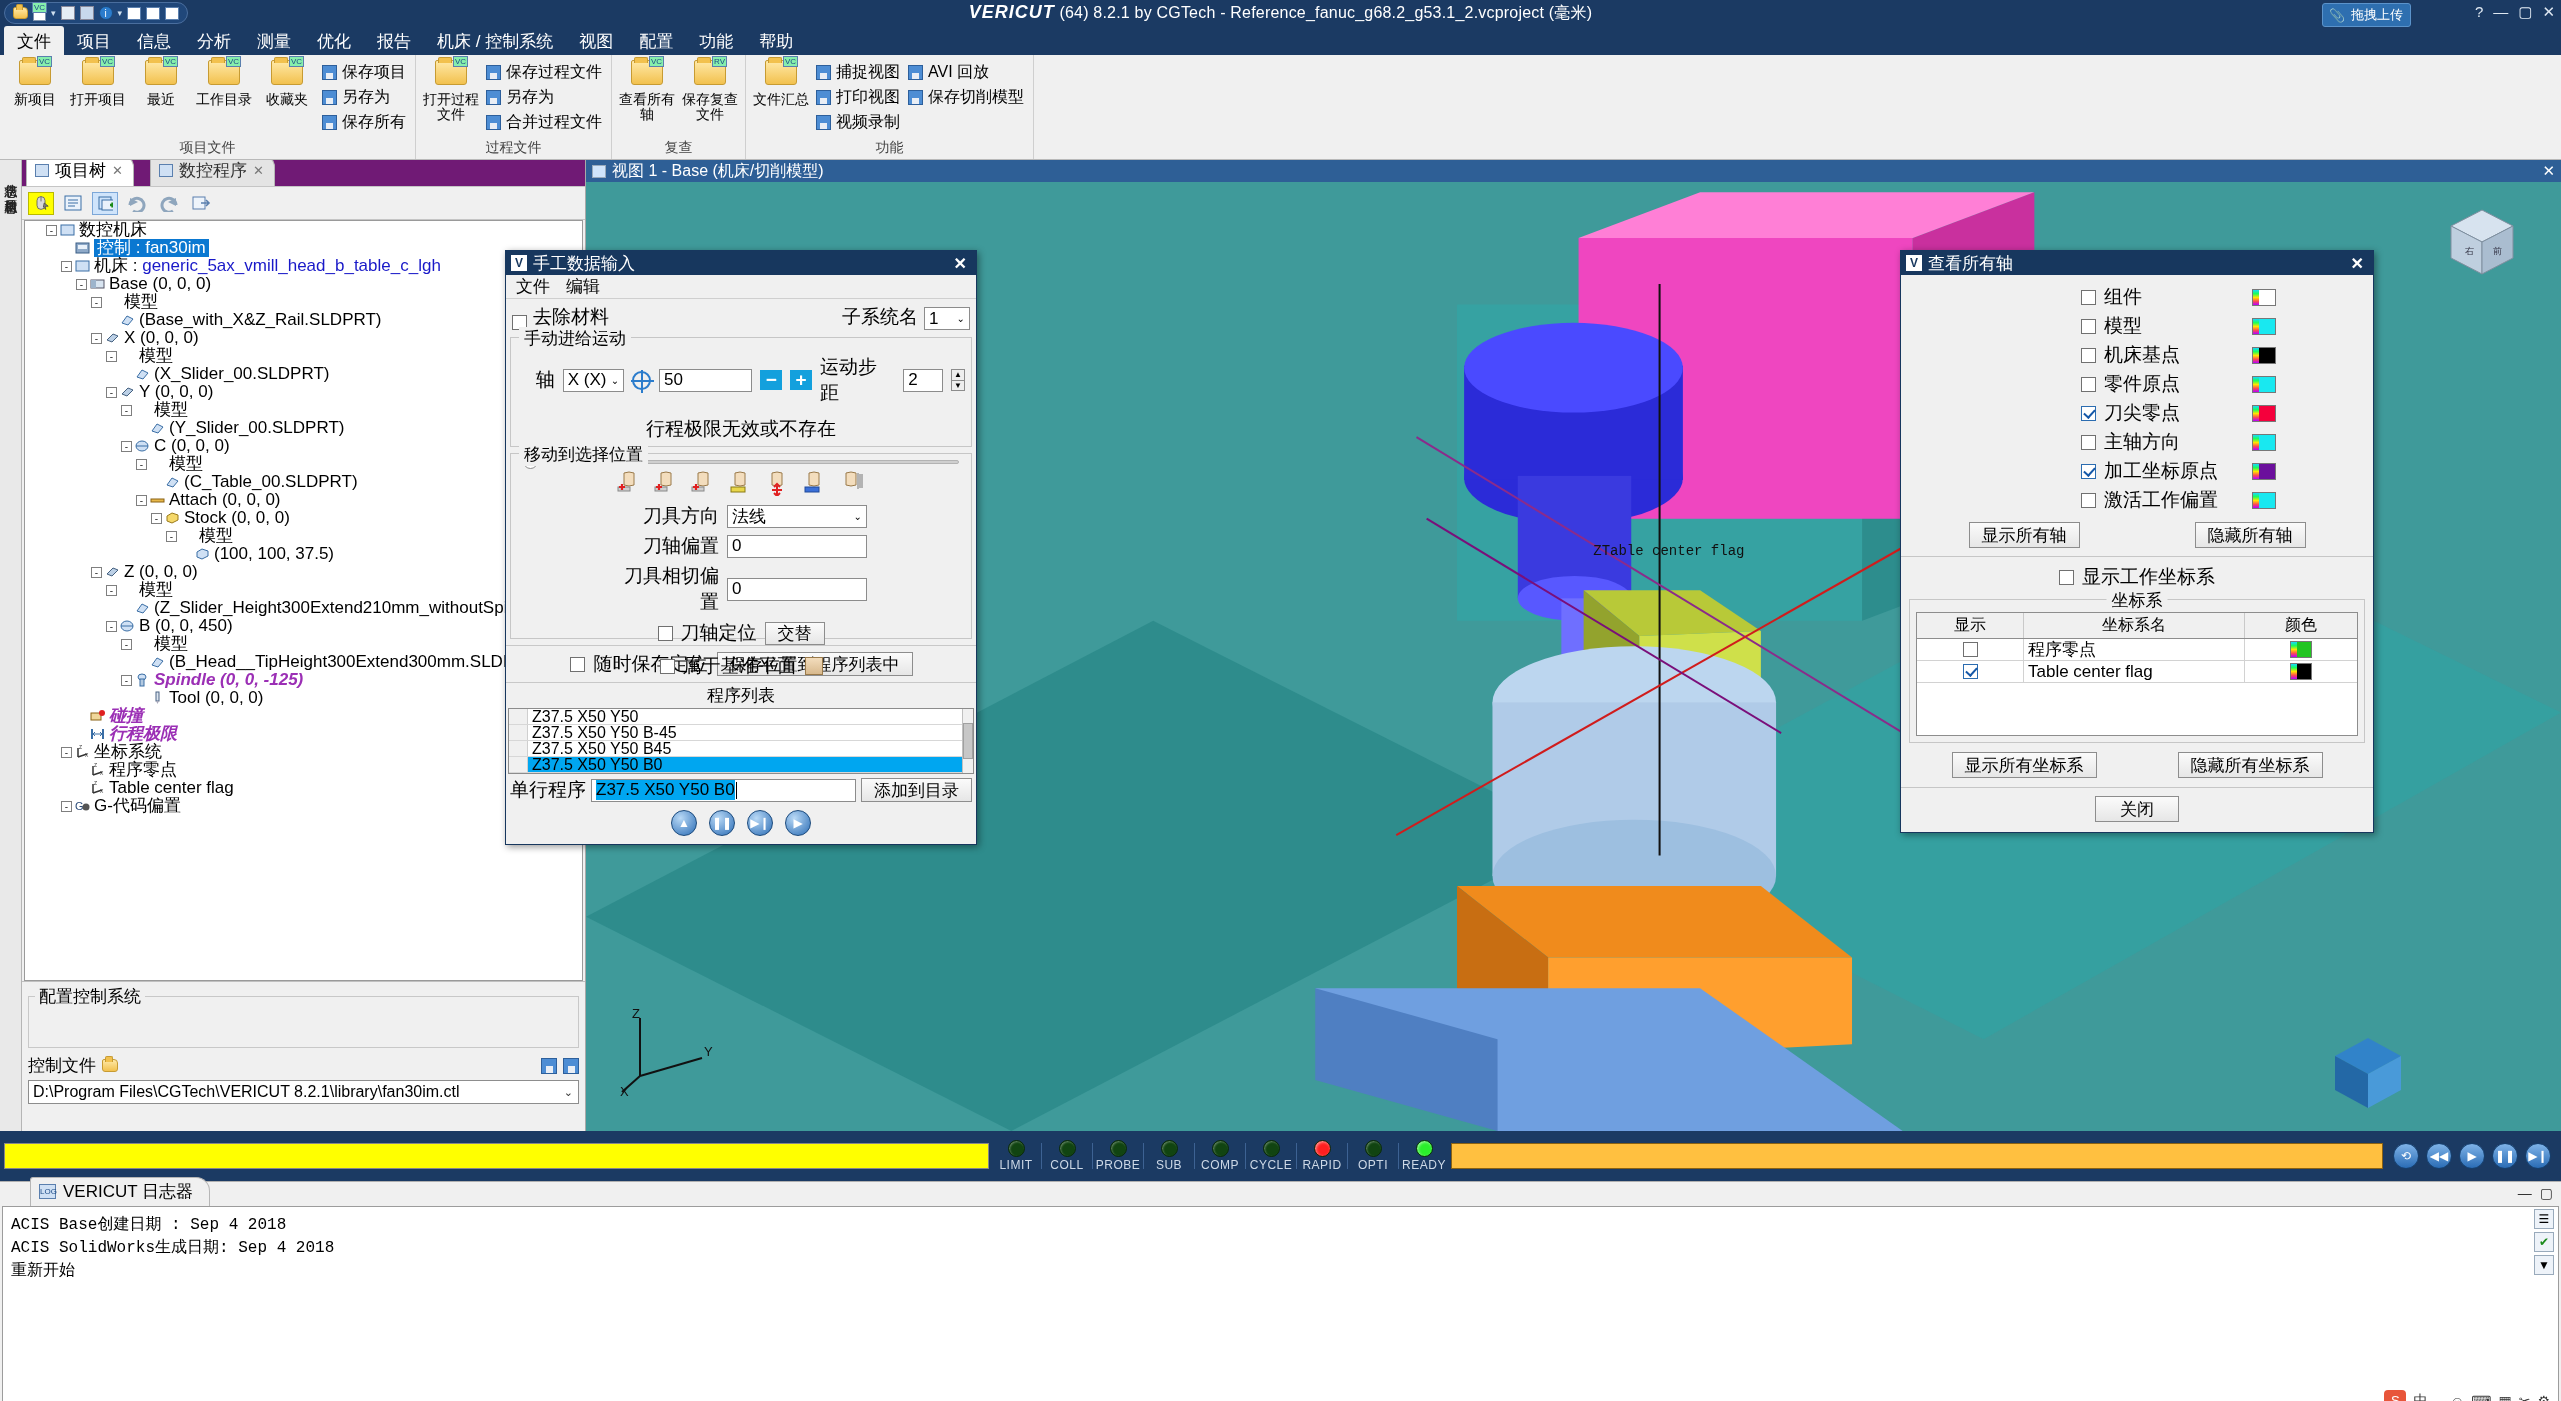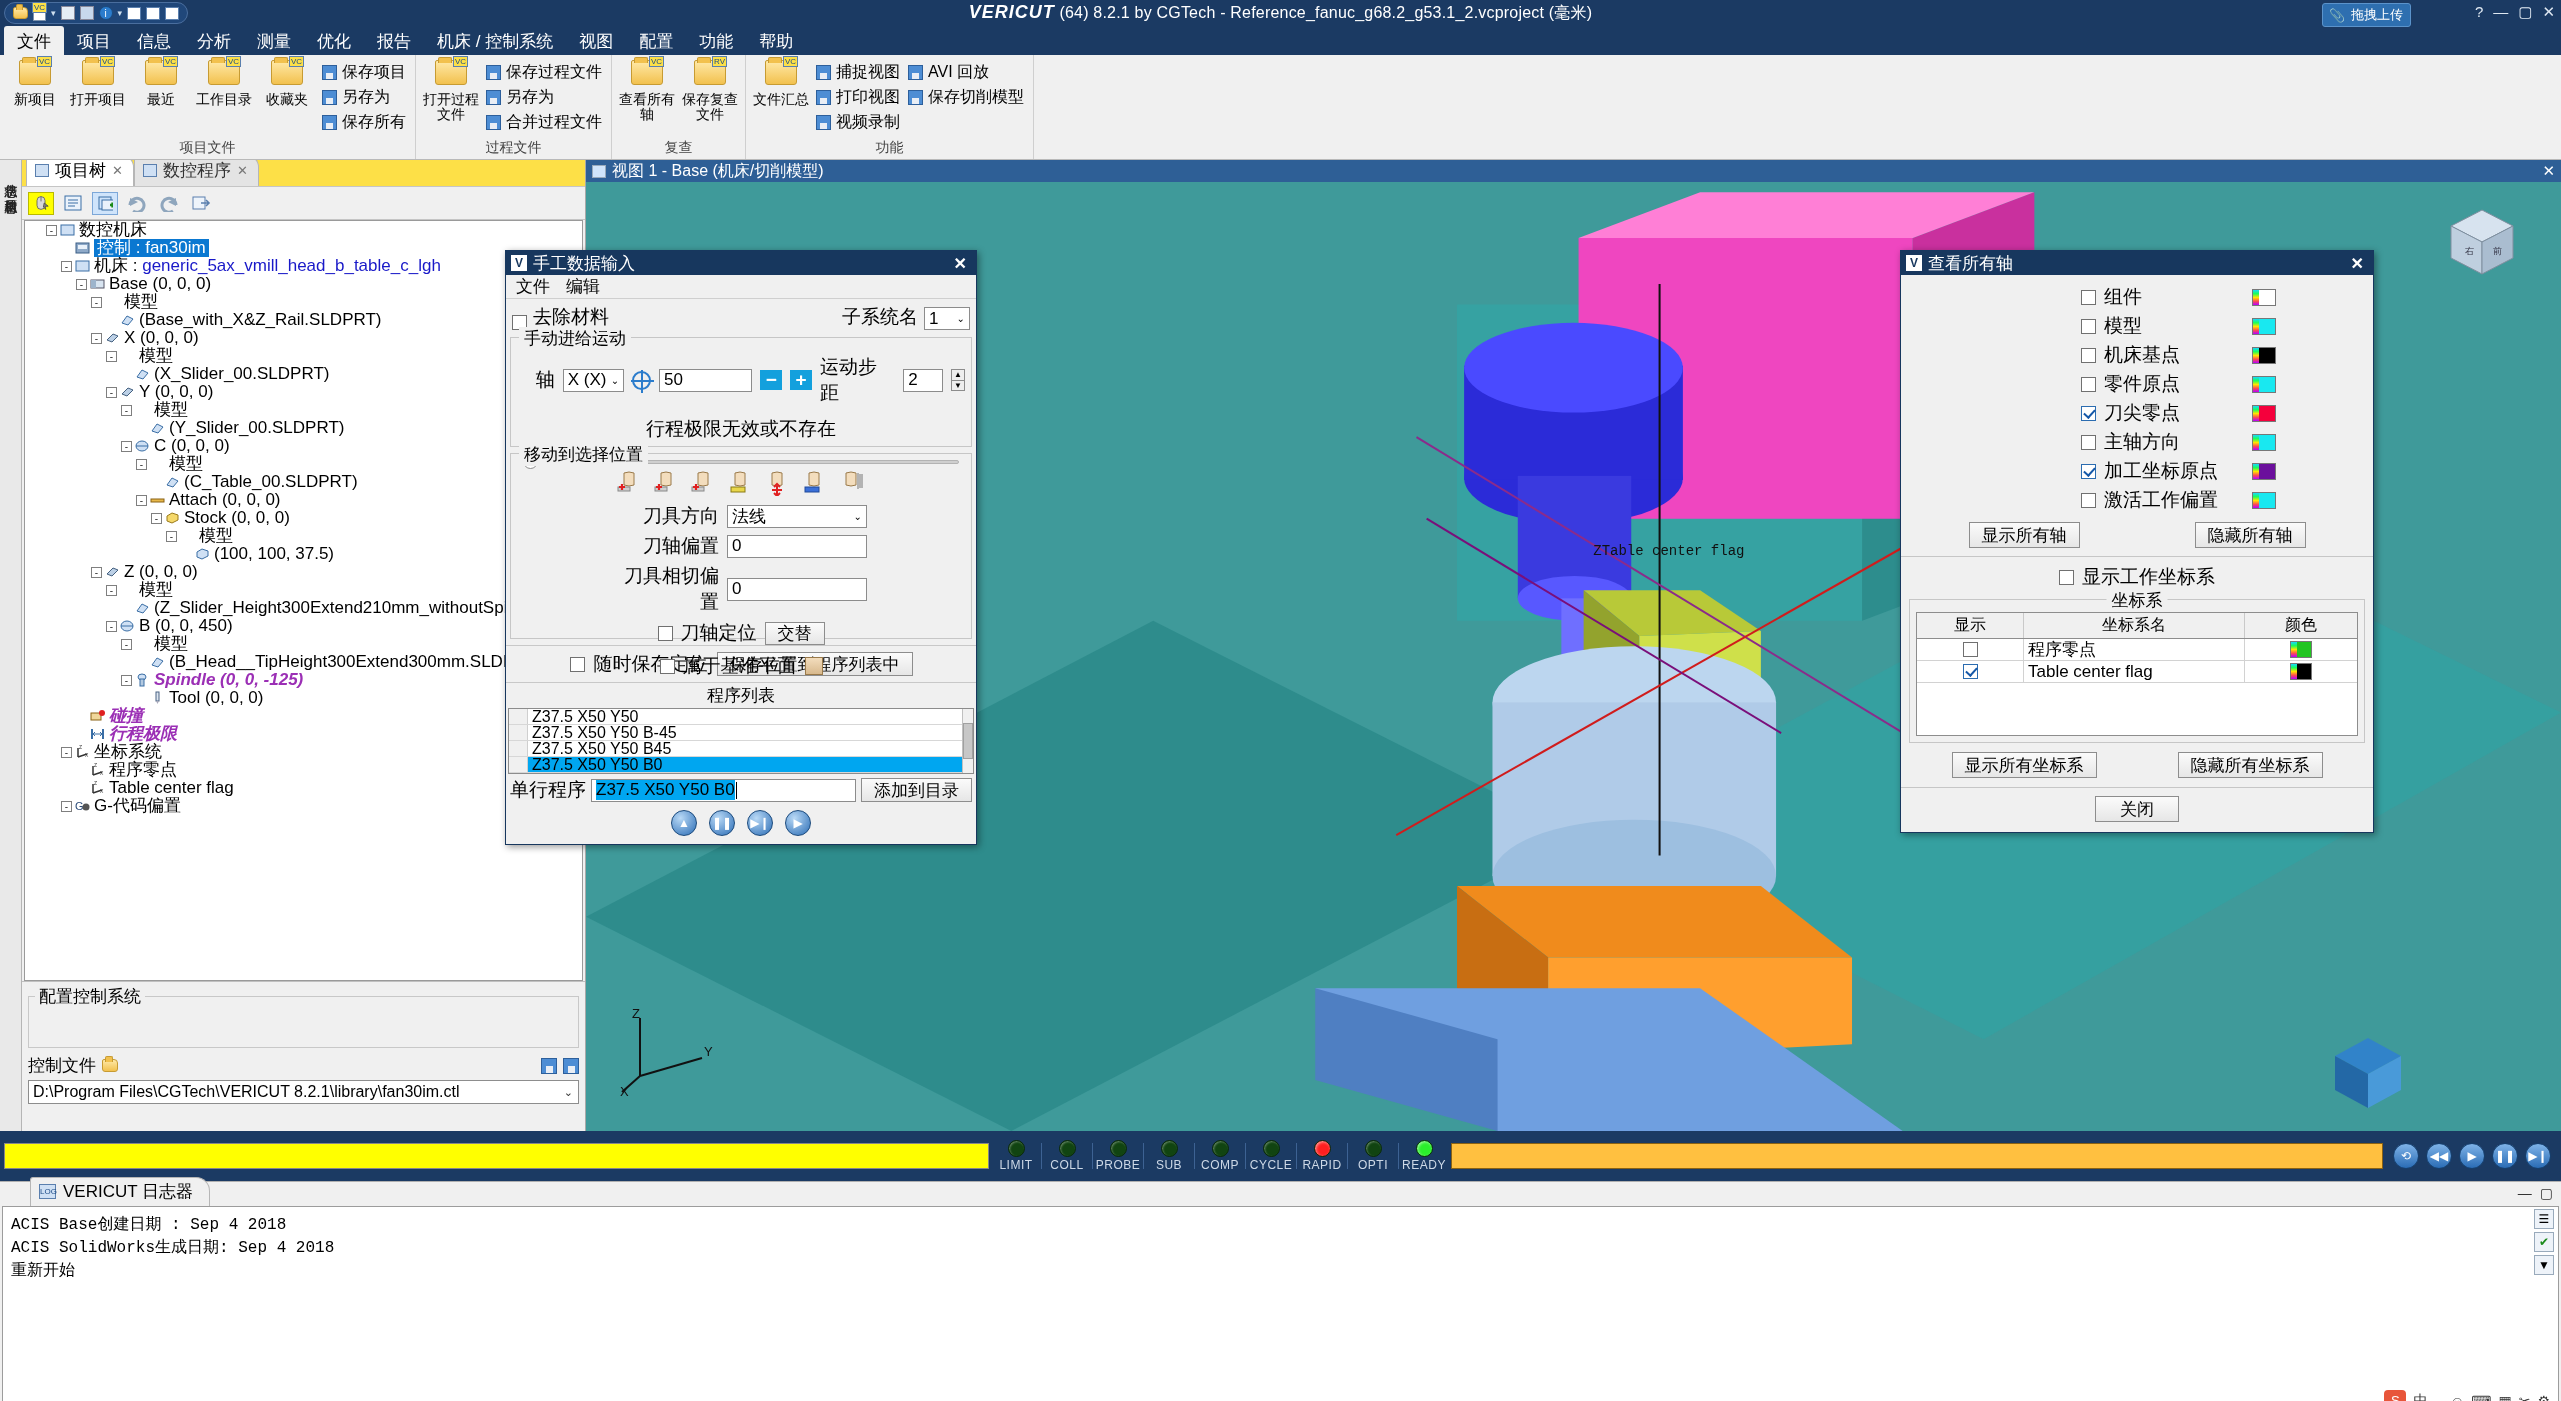--- a/index.html
+++ b/index.html
@@ -56,34 +56,34 @@
   }
   .rbig .lab { font-size:14px; text-align:center; line-height:1.05; margin-top:2px;}
   .rcol { display:flex; flex-direction:column; justify-content:flex-start; padding-top:2px;}
   .rsmall { display:flex; align-items:center; gap:5px; padding:2px 5px 2px 3px; cursor:default; font-size:16px; white-space:nowrap;}
   .rsmall .lab { font-size:16px; }
   
   .ico { position:relative; display:inline-block; flex:none; }
   .folder { background:linear-gradient(#ffe9a8,#f2c14e); border:1px solid #c79b32; border-radius:2px 4px 3px 3px; }
   .folder:before{content:"";position:absolute;left:2px;top:-4px;width:40%;height:5px;background:#f2c14e;border:1px solid #c79b32;border-bottom:none;border-radius:2px 2px 0 0;}
   .doc { background:#fff; border:1px solid #7d93ad; }
-  .badge { position:absolute; right:-2px; top:-5px; font-size:8px; background:#fde047; border:1px solid #5a7fae; color:#1d4b86; padding:0 1px; line-height:9px;}
+  .badge { position:absolute; right:-2px; top:-5px; font-size:8px; background:#86efac; border:1px solid #5a7fae; color:#1d4b86; padding:0 1px; line-height:9px;}
   .disk { background:#4d8dd4; border:1px solid #2d5f9b; }
   .disk:after{content:"";position:absolute;left:25%;bottom:0;width:50%;height:45%;background:#e9eef5;}
   
   #main { display:flex; height:calc(1401px - 26px - 29px - 105px - 270px); }
   
   #leftrail {
     width:22px; background:#e9e9e9; border-right:1px solid #b5b5b5;
     display:flex; flex-direction:column; align-items:center; padding-top:6px;
   }
   .vtab { writing-mode:vertical-rl; font-size:13px; padding:8px 2px; color:#222; cursor:default;}
   
   #leftpanel { width:564px; background:#f0f0f0; display:flex; flex-direction:column; border-right:1px solid #a9a9a9;}
-  .panel-tabs { height:26px; display:flex; align-items:flex-end; background:#fde047; padding-left:4px;}
+  .panel-tabs { height:26px; display:flex; align-items:flex-end; background:#701a75; padding-left:4px;gap:16px;}
   .ptab {
     display:flex; align-items:center; gap:6px; font-size:17px;
     padding:3px 10px 4px 8px; background:#fff; border:1px solid #b6b6b6;
     border-bottom:none; border-radius:3px 12px 0 0; cursor:default;
   }
   .ptab.inactive { background:#e4e4e4; color:#333; }
   .ptab .x { font-size:13px; color:#777; }
   .tree-toolbar {
     height:34px; background:#f0f0f0; border:1px solid #c5c5c5; border-left:none; border-right:none;
     display:flex; align-items:center; gap:6px; padding-left:6px;

